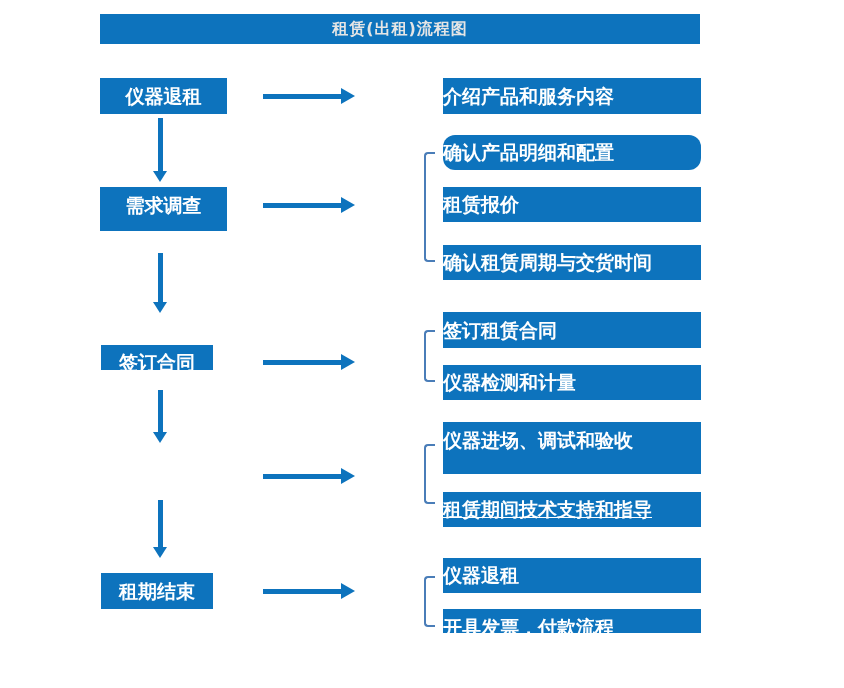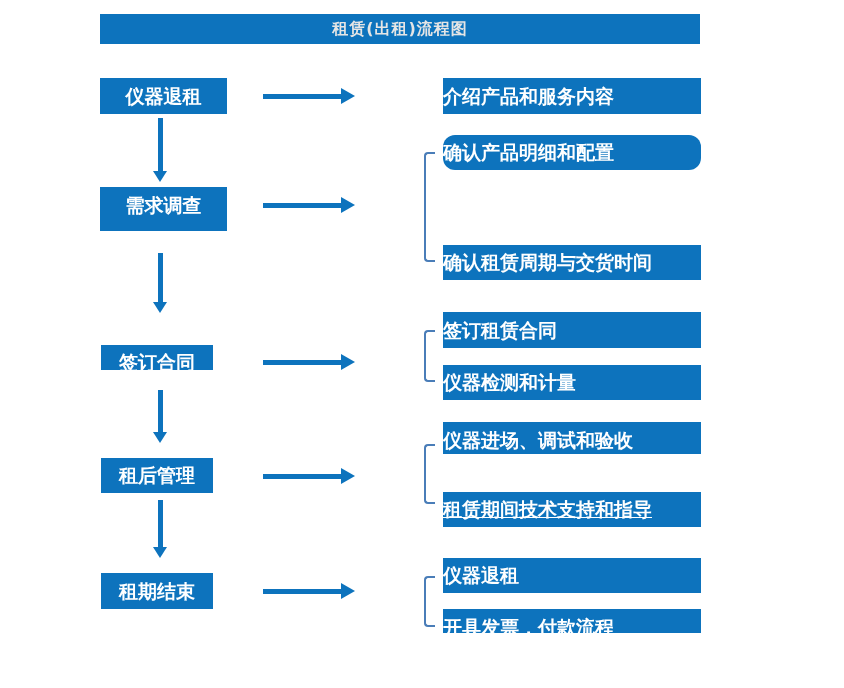--- a/index.html
+++ b/index.html
@@ -38,21 +38,20 @@
 </head>
 <body>
 
 <div class="stage">
 
   <div class="titlebar">租赁(出租)流程图</div>
 
   <div class="box lbox" style="left:100px;top:78px;width:127px;height:36px;line-height:36px;">仪器退租</div>
   <div class="box lbox" style="left:100px;top:187px;width:127px;height:44px;line-height:36px;">需求调查</div>
   <div class="box lbox" style="left:101px;top:345px;width:112px;height:25px;line-height:35px;">签订合同</div>
-  <div class="box lbox" style="left:101px;top:458px;width:112px;height:35px;line-height:35px;">租后管理</div>
   <div class="box lbox" style="left:101px;top:573px;width:112px;height:36px;line-height:36px;">租期结束</div>
 
   <div class="varrow" style="top:118px;height:64px;">
     <div class="shaft" style="height:53px;"></div>
     <div class="head"></div>
   </div>
   <div class="varrow" style="top:253px;height:60px;">
     <div class="shaft" style="height:49px;"></div>
     <div class="head"></div>
   </div>
@@ -87,24 +86,25 @@
   </div>
 
   <div class="bracket" style="top:152px;height:110px;"></div>
   <div class="bracket" style="top:330px;height:52px;"></div>
   <div class="bracket" style="top:444px;height:60px;"></div>
   <div class="bracket" style="top:576px;height:51px;"></div>
 
   <div class="box rbox" style="top:78px;height:36px;line-height:36px;">介绍产品和服务内容</div>
 
   <div class="box rbox" style="top:135px;border-radius:12px;">确认产品明细和配置</div>
+  <div class="box rbox" style="top:187px;">租赁报价</div>
   <div class="box rbox" style="top:245px;">确认租赁周期与交货时间</div>
 
   <div class="box rbox" style="top:312px;height:36px;line-height:36px;">签订租赁合同</div>
   <div class="box rbox" style="top:365px;">仪器检测和计量</div>
 
-  <div class="box rbox" style="top:422px;height:32px;line-height:36px;">仪器进场、调试和验收</div>
+  <div class="box rbox" style="top:422px;height:52px;line-height:36px;">仪器进场、调试和验收</div>
   <div class="box rbox" style="top:492px;text-decoration:underline;">租赁期间技术支持和指导</div>
 
   <div class="box rbox" style="top:558px;">仪器退租</div>
   <div class="box rbox" style="top:609px;height:24px;line-height:36px;">开具发票，付款流程</div>
 
 </div>
 
 </body></html>

